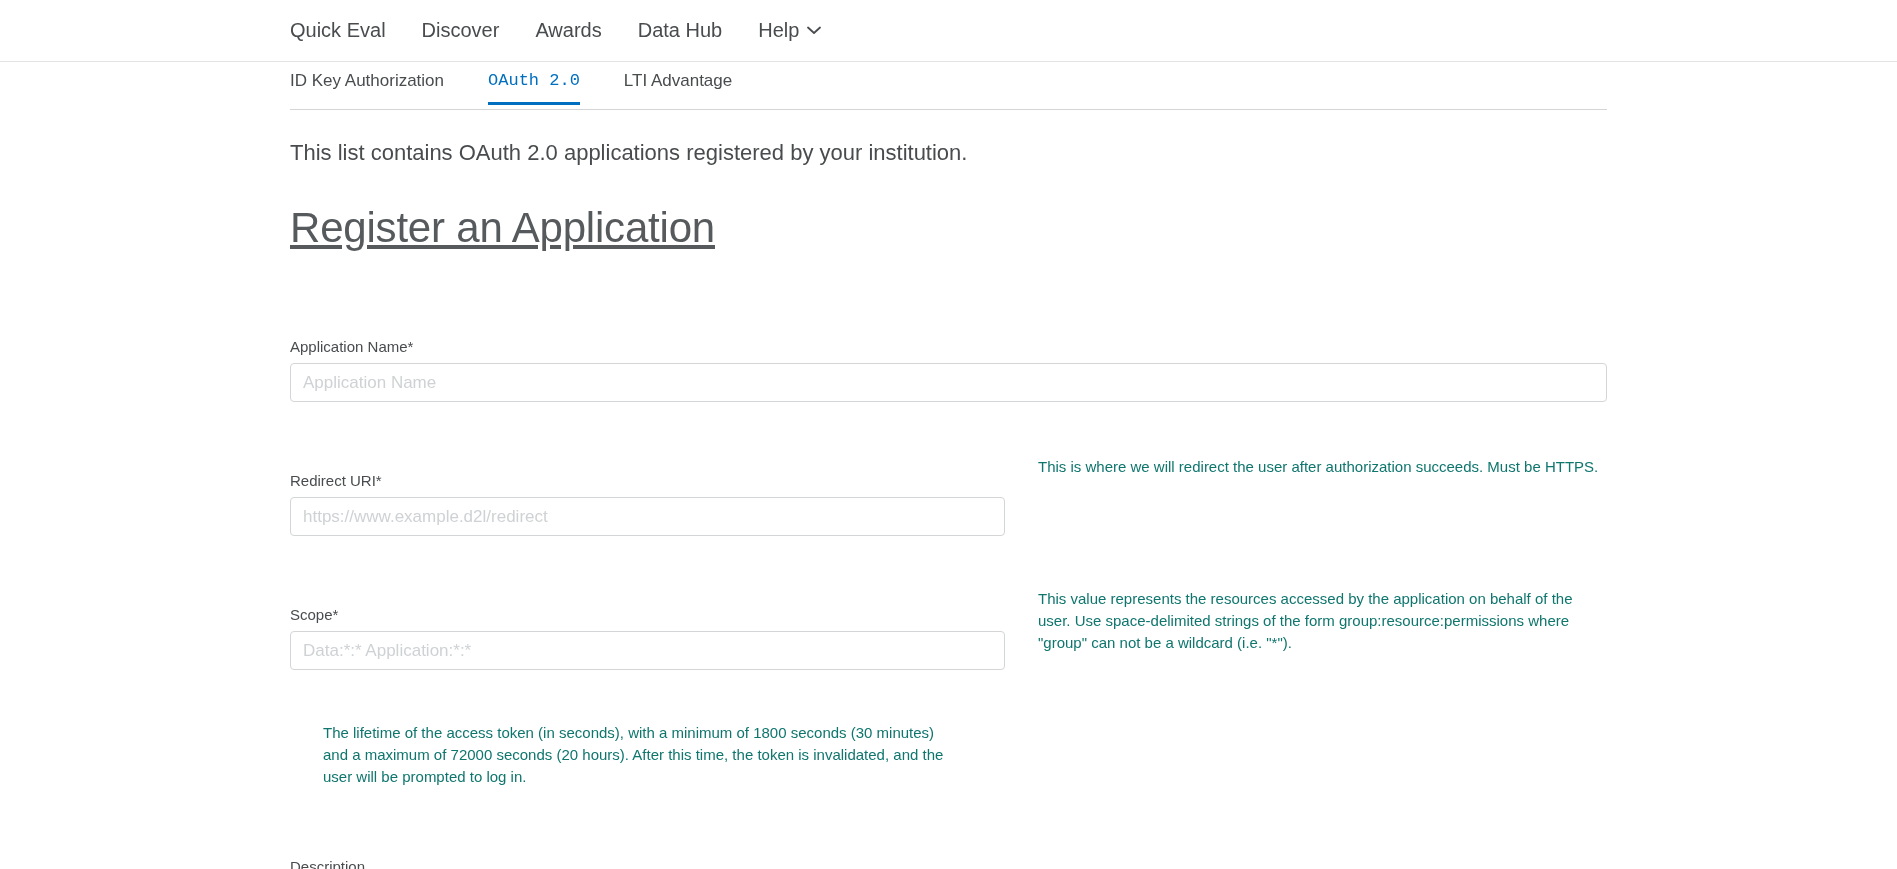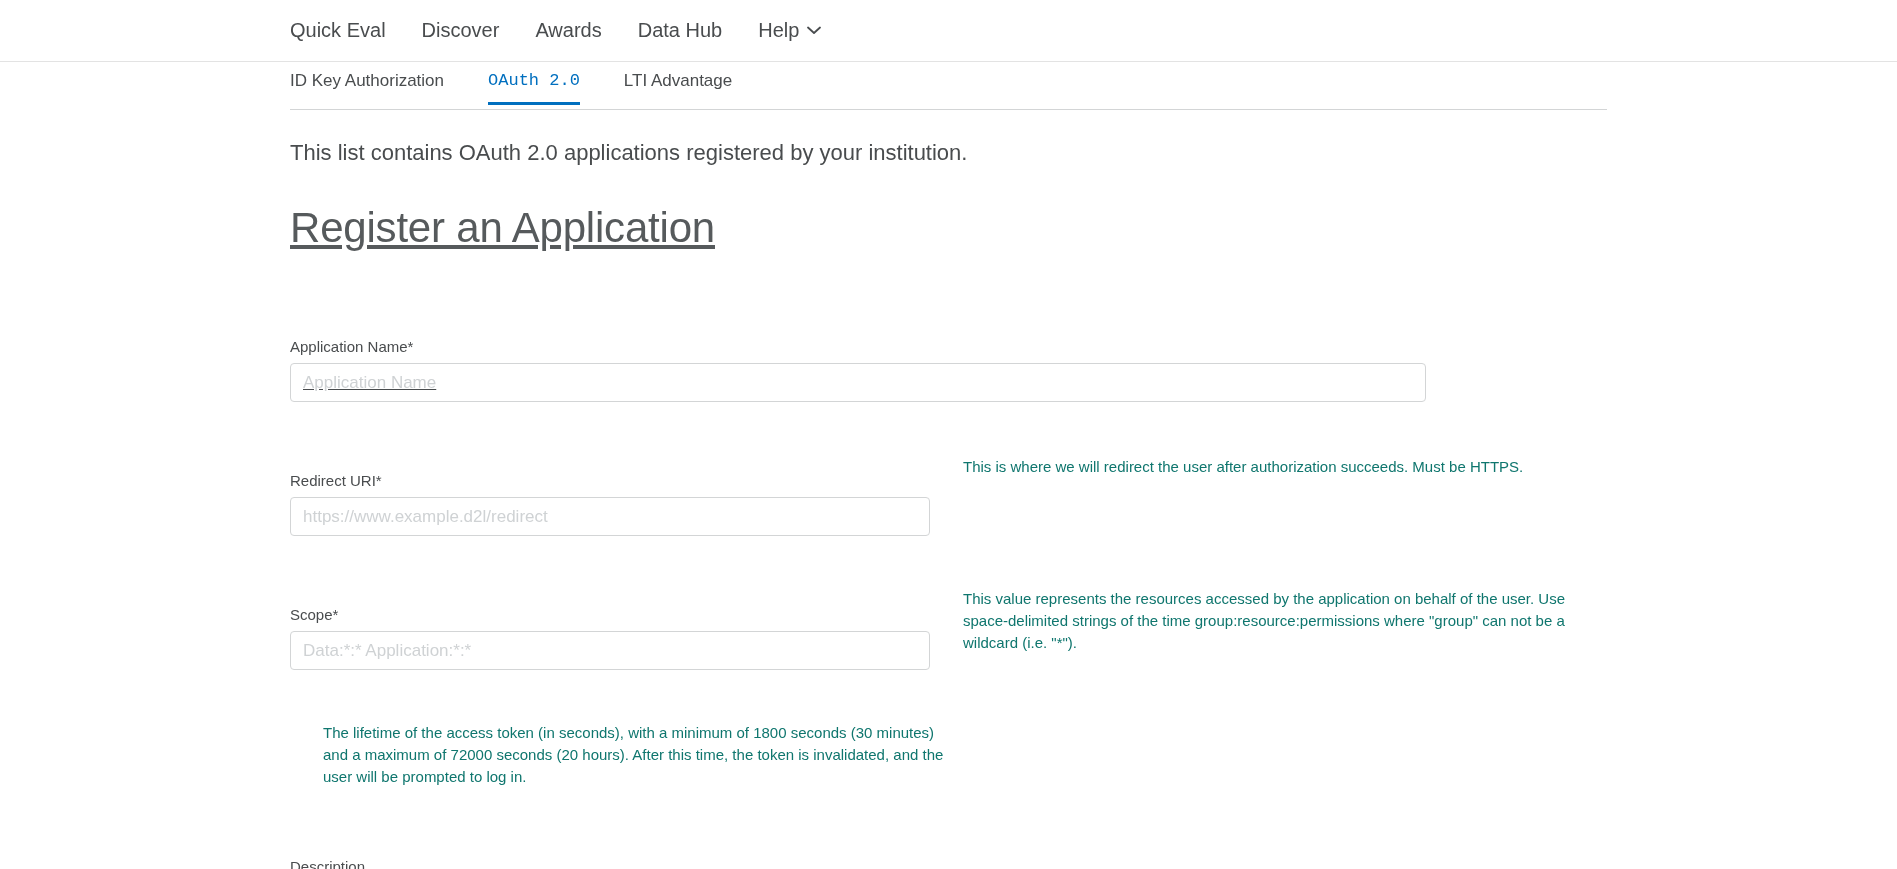--- a/index.html
+++ b/index.html
@@ -112,22 +112,22 @@
     border: 1px solid #d3d5d6;
     border-radius: 4px;
     background: #ffffff;
     outline: none;
     height: 39px;
     line-height: 21px;
   }
   input.txt::placeholder, textarea.txt::placeholder {
     color: #cfd2d4;
   }
-  .full-width { width: 1136px; text-decoration: underline; }
-  .half-width { width: 640px; }
+  .full-width { width: 1317px; }
+  .half-width { width: 715px; }
 
   .help-text {
     font-size: 15px;
     line-height: 22px;
     color: #0f766e;
     width: 640px;
     margin-left: 33px;
     padding-top: 32px;
   }
   .help-text.tall { padding-top: 30px; }
@@ -195,21 +195,21 @@
       <input class="txt half-width" type="text" placeholder="https://www.example.d2l/redirect" style="">
     </div>
     <div class="help-text">This is where we will redirect the user after authorization succeeds. Must be HTTPS.</div>
   </div>
 
   <div class="field-row">
     <div class="field-col">
       <label class="field-label">Scope*</label>
       <input class="txt half-width" type="text" placeholder="Data:*:* Application:*:*" style="">
     </div>
-    <div class="help-text tall">This value represents the resources accessed by the application on behalf of the user. Use space-delimited strings of the time group:resource:permissions where "group" can not be a wildcard (i.e. "*").</div>
+    <div class="help-text tall">This value represents the resources accessed by the application on behalf of the user. Use space-delimited strings of the form group:resource:permissions where "group" can not be a wildcard (i.e. "*").</div>
   </div>
 
   <div class="field-row">
     <div class="help-text tall">The lifetime of the access token (in seconds), with a minimum of 1800 seconds (30 minutes) and a maximum of 72000 seconds (20 hours). After this time, the token is invalidated, and the user will be prompted to log in.</div>
   </div>
 
   <div class="field-row">
     <div class="field-col">
       <label class="field-label">Description</label>
       <textarea class="txt full-width" placeholder="Description" style=""></textarea>

